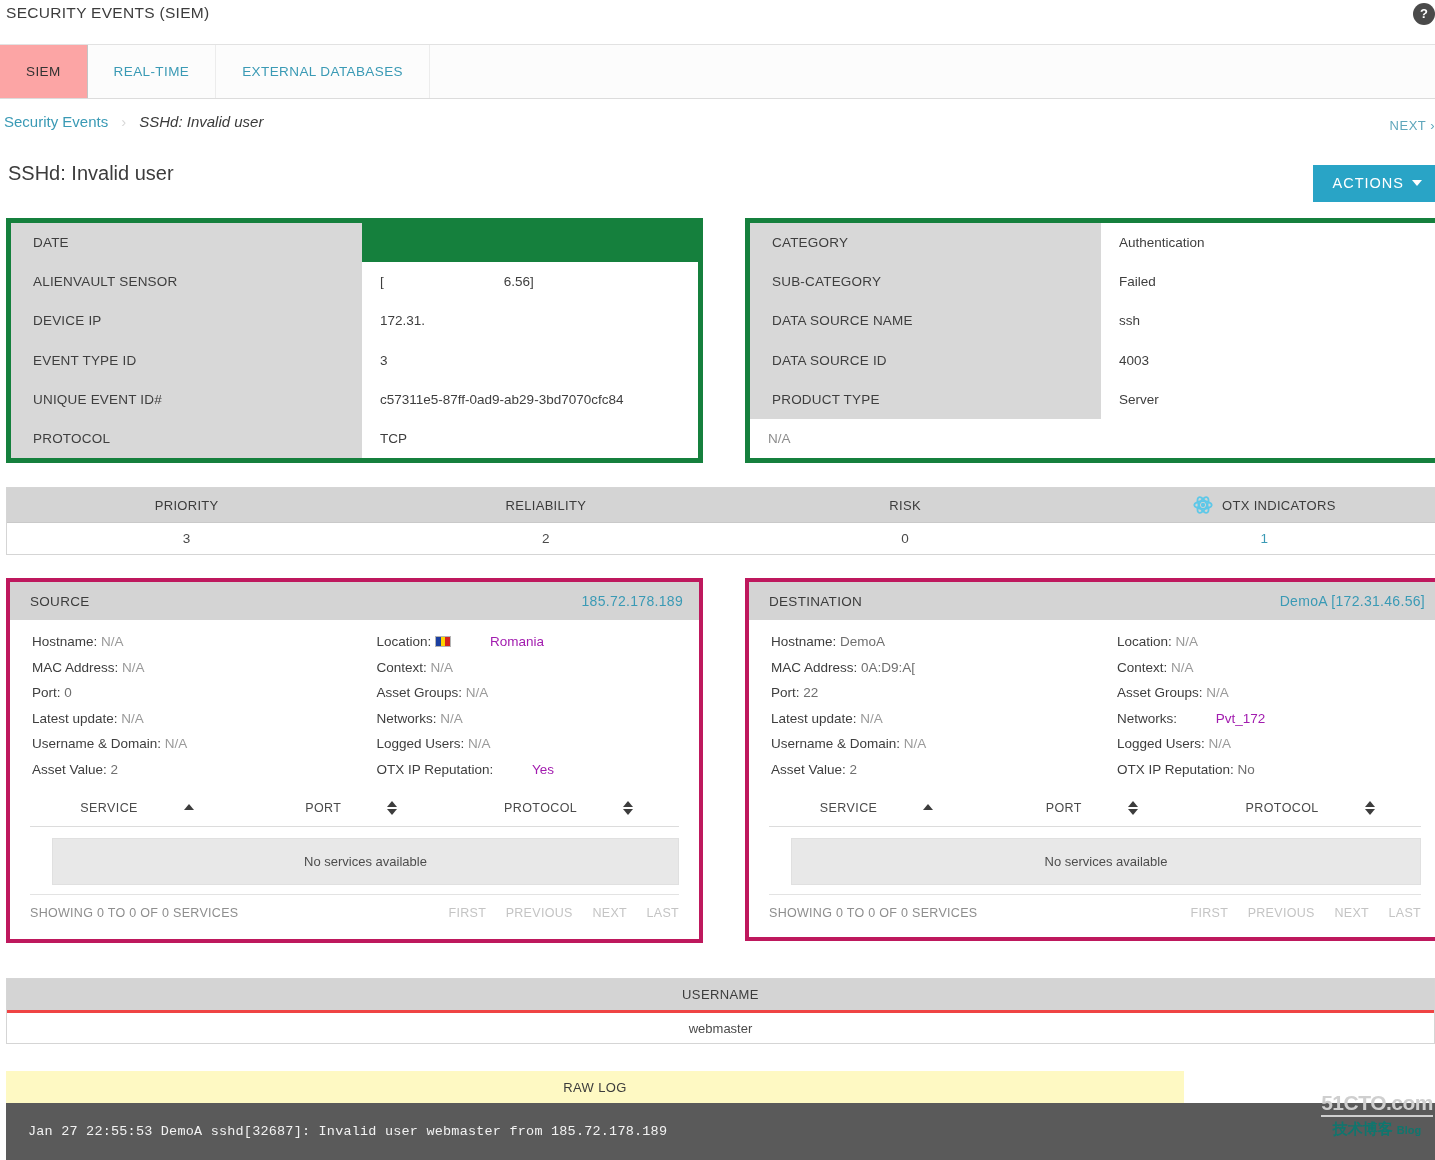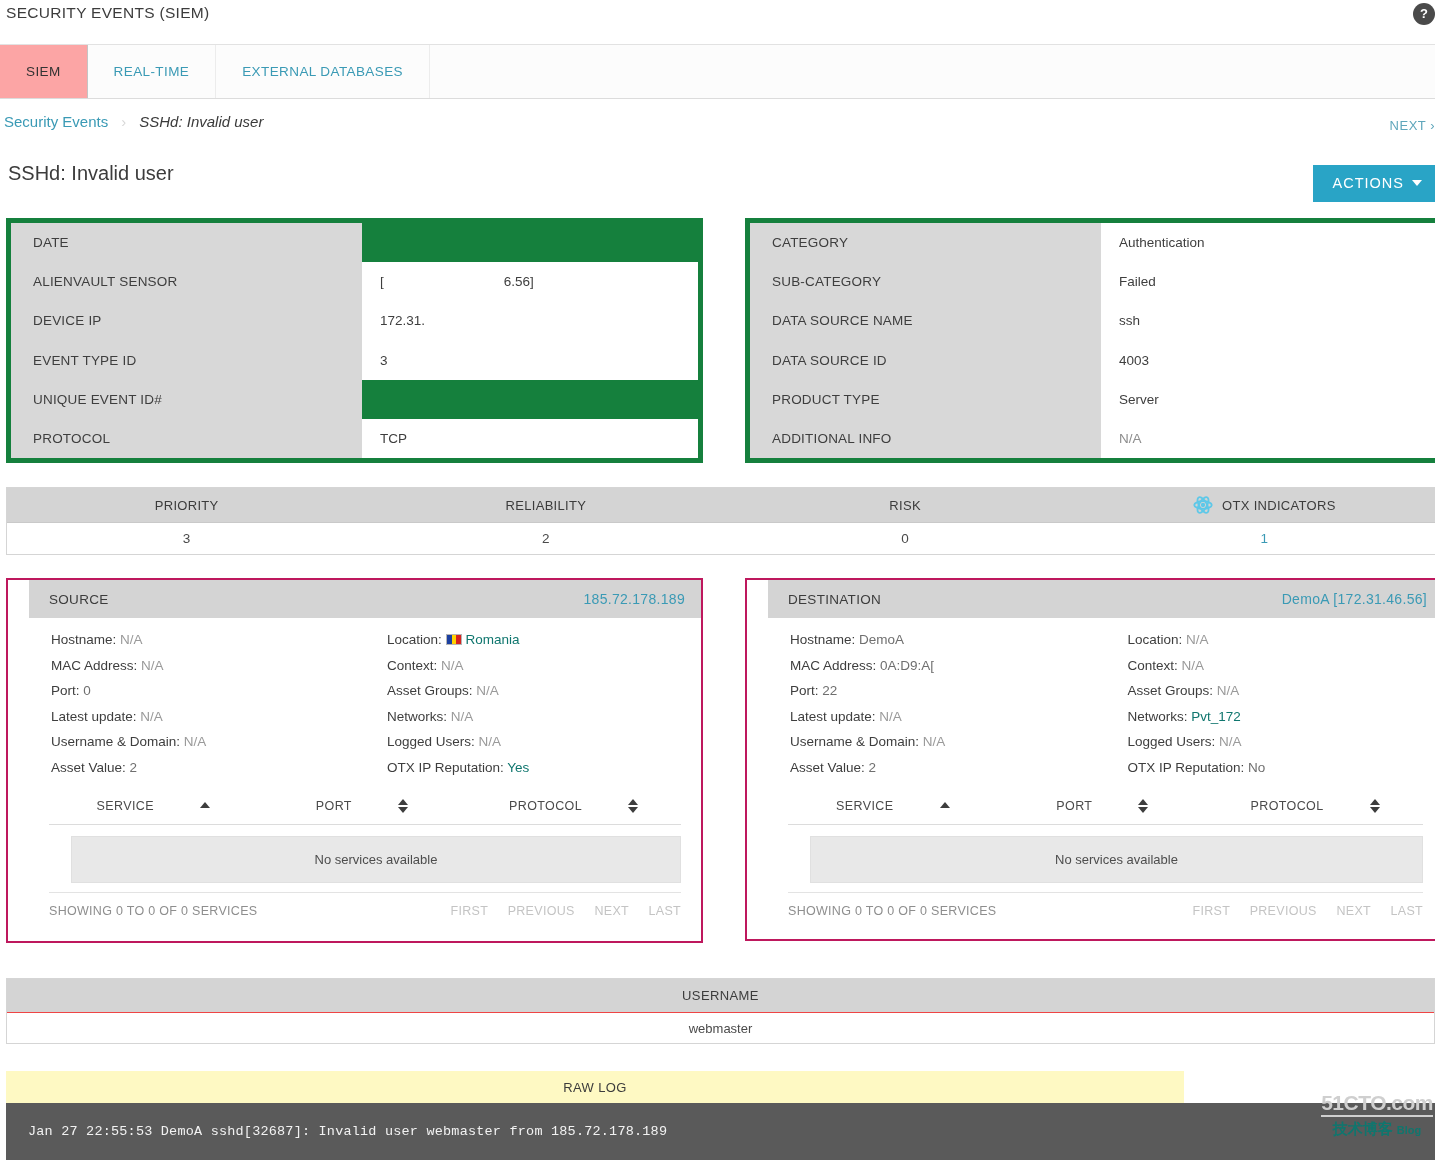--- a/index.html
+++ b/index.html
@@ -127,40 +127,40 @@
     font-size: 13px; letter-spacing: .3px; color: #3c3c3c;
   }
   .metrics-body { display: flex; height: 31px; background: #fff; }
   .metrics-body > div { font-size: 13.5px; color: #4a4a4a; }
   .metrics-body .link { color: #3a9ab5; cursor: pointer; }
   .otx-atom { margin-right: 9px; display: inline-flex; }
 
   
   .host-panel {
     position: absolute; top: 578px;
-    border: 2px solid #be185d; background: #fff; padding-left: 21px;
+    border: 4px solid #be185d; background: #fff;
   }
   .host-panel.src { left: 6px;  width: 697px; height: 365px; }
   .host-panel.dst { left: 745px; width: 700px; height: 363px; }
   .host-head {
     height: 38px; background: #d4d4d4;
     display: flex; align-items: center; justify-content: space-between;
     padding: 0 16px 0 20px;
     font-size: 13.5px; letter-spacing: .3px; color: #3c3c3c;
   }
   .host-head .ip { color: #3a9ab5; font-size: 14px; cursor: pointer; }
   .host-cols { display: flex; padding: 14px 0 0 0; }
   .host-col { width: 50%; padding-left: 22px; }
   .host-col .kv {
     font-size: 13.5px; color: #3e3e3e;
     margin-bottom: 10.5px; white-space: nowrap;
   }
   .kv .v { color: #6f6f6f; }
   .kv .v.na { color: #9a9a9a; }
-  .kv .v.link { color: #0f766e; cursor: pointer; }
+  .kv .v.link { color: #a21caf; cursor: pointer; margin-left: 35px; }
   .flag {
     display: inline-block; width: 16px; height: 11px;
     vertical-align: -1px; margin-right: 4px;
     background: linear-gradient(to right,
       #1b3fa0 0 33.33%, #ffd200 33.33% 66.66%, #d6231f 66.66% 100%);
     border: 1px solid #b5b5b5;
   }
 
   
   .svc-wrap { padding: 14px 20px 0 20px; }
@@ -205,21 +205,21 @@
     color: #c4c4c4; margin-left: 16px; cursor: pointer;
   }
 
   
   .username-box {
     position: absolute; left: 6px; top: 978px;
     width: 1429px; border: 1px solid #d5d5d5; background: #fff;
   }
   .username-head {
     height: 34px; background: #d4d4d4;
-    border-bottom: 1px solid #ef4444;
+    border-bottom: 3px solid #ef4444;
     display: flex; align-items: center; justify-content: center;
     font-size: 13px; letter-spacing: .4px; color: #3c3c3c;
   }
   .username-row {
     height: 30px; display: flex; align-items: center; justify-content: center;
     font-size: 13px; color: #4a4a4a;
   }
 
   
   .rawlog-head {
@@ -299,20 +299,21 @@
     <div class="detail-row">
       <div class="detail-key">DEVICE IP</div>
       <div class="detail-val">172.31.</div>
     </div>
     <div class="detail-row">
       <div class="detail-key">EVENT TYPE ID</div>
       <div class="detail-val">3</div>
     </div>
     <div class="detail-row">
       <div class="detail-key">UNIQUE EVENT ID#</div>
+      <div class="detail-val">c57311e5-87ff-0ad9-ab29-3bd7070cfc84</div>
     </div>
     <div class="detail-row">
       <div class="detail-key">PROTOCOL</div>
       <div class="detail-val">TCP</div>
     </div>
   </div>
 
   <div class="detail-box right">
     <div class="detail-row">
       <div class="detail-key">CATEGORY</div>
@@ -328,21 +329,20 @@
     </div>
     <div class="detail-row">
       <div class="detail-key">DATA SOURCE ID</div>
       <div class="detail-val">4003</div>
     </div>
     <div class="detail-row">
       <div class="detail-key">PRODUCT TYPE</div>
       <div class="detail-val">Server</div>
     </div>
     <div class="detail-row">
-      <div class="detail-key">ADDITIONAL INFO</div>
       <div class="detail-val muted">N/A</div>
     </div>
   </div>
 
   <div class="metrics">
     <div class="metrics-head">
       <div>PRIORITY</div>
       <div>RELIABILITY</div>
       <div>RISK</div>
       <div>

